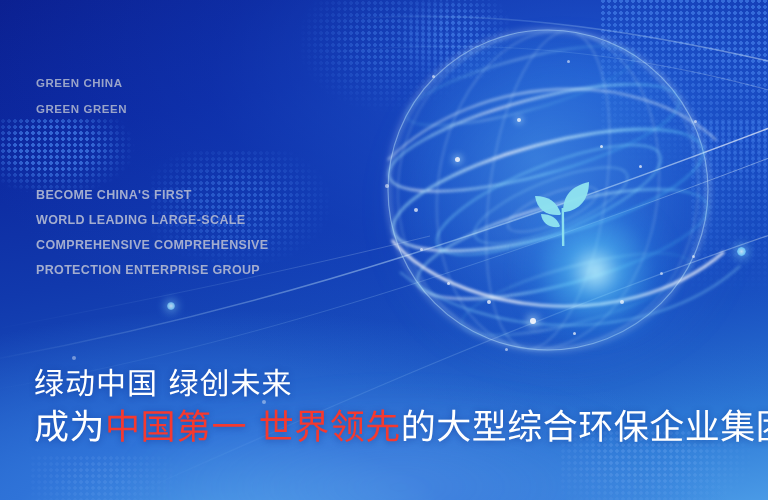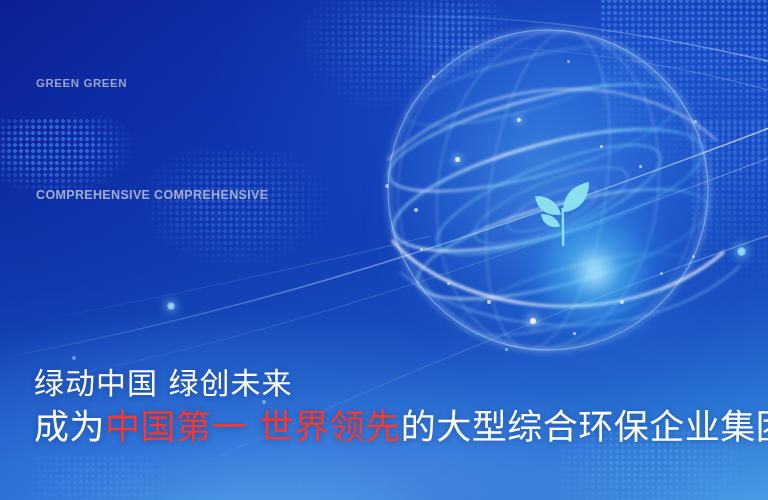--- a/index.html
+++ b/index.html
@@ -222,25 +222,29 @@
   <div class="p" style="left:505px;top:348px;width:3px;height:3px;opacity:.55;"></div>
   <div class="p" style="left:167px;top:302px;width:8px;height:8px;opacity:.8;background:radial-gradient(circle,#e6faff 0%,#8fdcff 55%,rgba(120,210,255,0) 100%);box-shadow:0 0 9px 3px rgba(150,225,255,.5);"></div>
   <div class="p" style="left:72px;top:356px;width:4px;height:4px;opacity:.4;"></div>
   <div class="p" style="left:262px;top:400px;width:4px;height:4px;opacity:.4;"></div>
   <div class="p" style="left:432px;top:75px;width:3px;height:3px;opacity:.6;"></div>
   <div class="p" style="left:567px;top:60px;width:3px;height:3px;opacity:.55;"></div>
 
   <div class="bloom bloom-bottom"></div>
 
   <div class="eng-top">
+    <div class="line">GREEN CHINA</div>
     <div class="line">GREEN GREEN</div>
   </div>
 
   <div class="eng-mid">
+    <div class="line">BECOME CHINA'S FIRST</div>
+    <div class="line">WORLD LEADING LARGE-SCALE</div>
     <div class="line">COMPREHENSIVE COMPREHENSIVE</div>
+    <div class="line">PROTECTION ENTERPRISE GROUP</div>
   </div>
 
   <div class="cn">
     <div class="cn-1">绿动中国 绿创未来</div>
     <div class="cn-2"><span>成为</span><span class="hl">中国第一 世界领先</span><span>的大型综合环保企业集团</span></div>
   </div>
 
 </div>
 
 </body></html>

